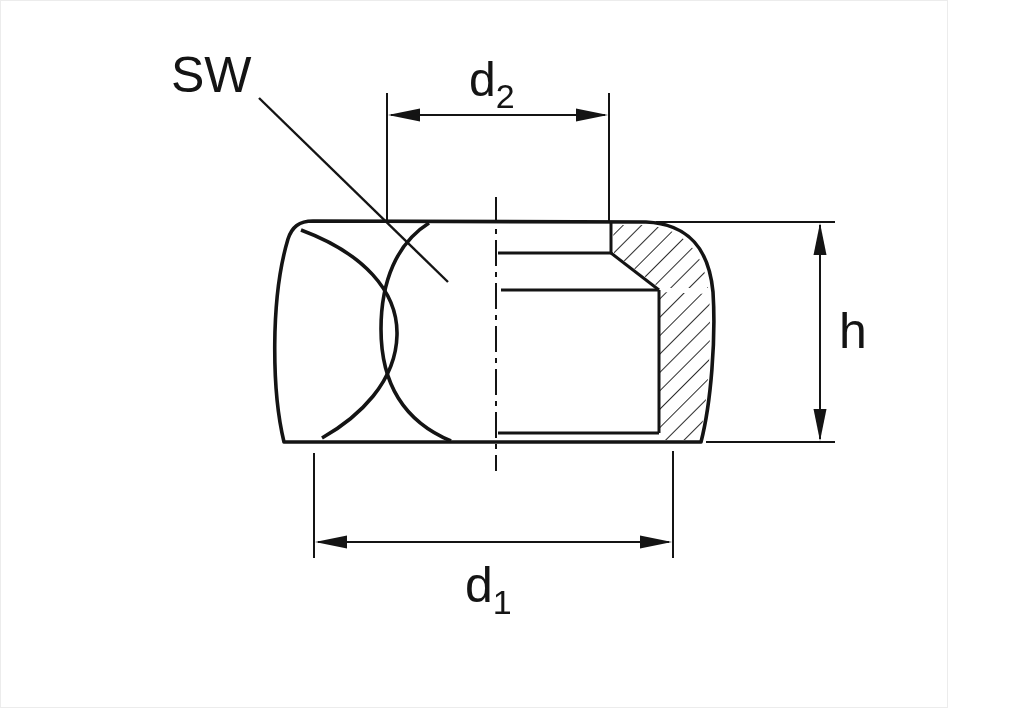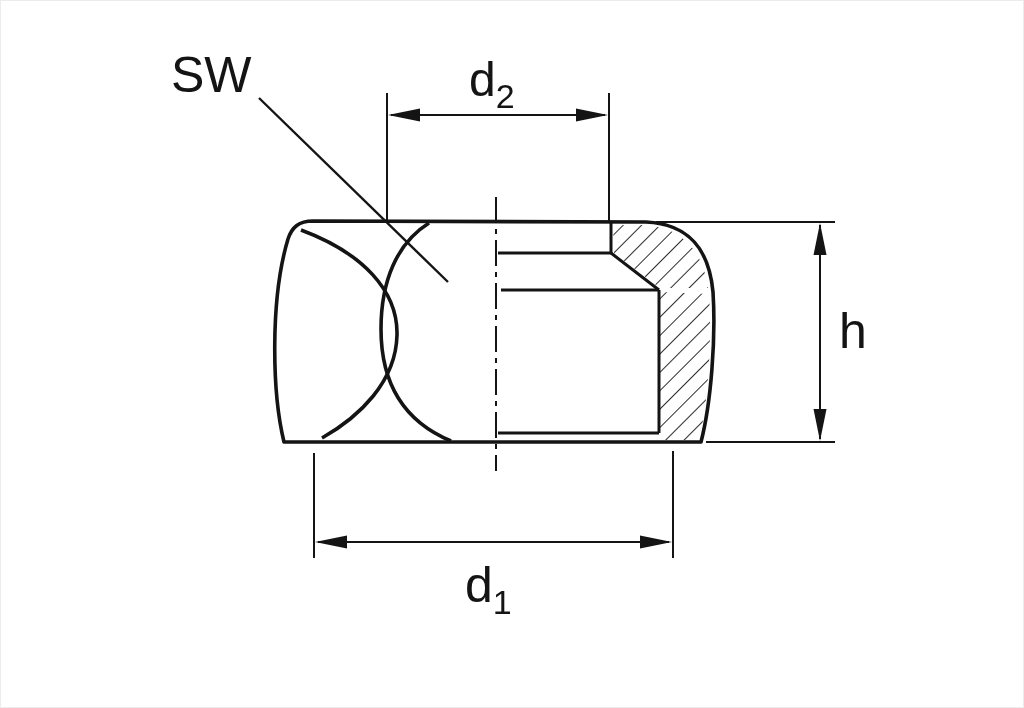--- a/index.html
+++ b/index.html
@@ -3,21 +3,21 @@
 <meta charset="utf-8">
 <title>Diagram</title>
 <style>
   html, body {
     margin: 0;
     padding: 0;
     background: #ffffff;
   }
   .canvas {
     position: relative;
-    width: 1024px;
+    width: 948px;
     height: 708px;
     background: #ffffff;
     border: 1px solid #ececec;
     box-sizing: border-box;
     overflow: hidden;
   }
   svg { display: block; }
   .stroke {
     stroke: #141414;
     fill: none;

